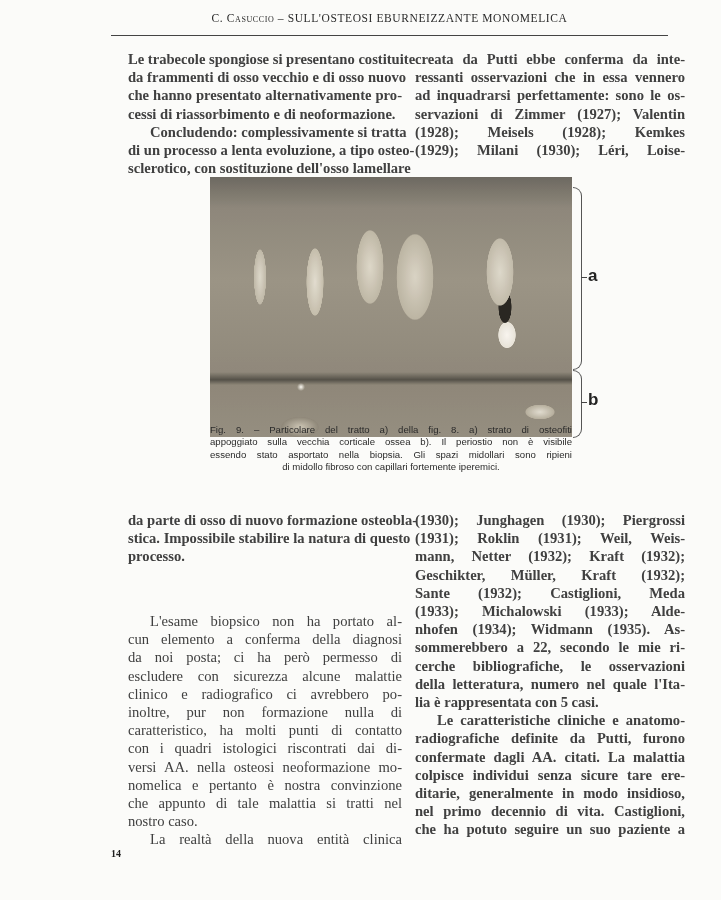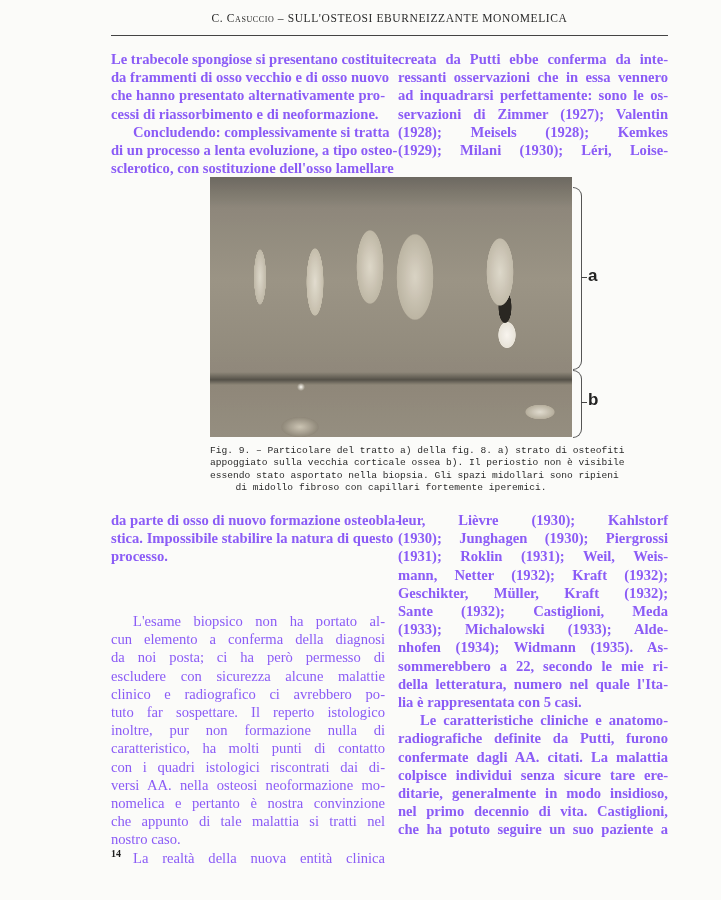--- a/index.html
+++ b/index.html
@@ -13,21 +13,21 @@
     font-family:"Liberation Serif", serif; font-size:11.5px; letter-spacing:0.6px;
     color:#2a2a2a;
   }
   .head-rule {
     position:absolute; left:111px; top:35px; width:557px; height:0;
     border-top:1.2px solid #444;
   }
   .col {
     position:absolute; font-family:"Liberation Serif", serif;
     font-size:14.6px; line-height:18.2px; text-align:justify;
-    font-weight:bold; color:#8b5cf6;
+    font-weight:bold; color:#404040;margin-left:17px;
   }
   .col-left-top { left:111px; top:50px; width:274px; }
   .col-right-top { left:398px; top:50px; width:270px; }
   .col-left-mid { left:111px; top:511px; width:274px; }
   .col-left-bottom { left:111px; top:612px; width:274px; font-weight:normal; }
   .col-right-bottom { left:398px; top:511px; width:270px; }
   .sc { font-variant:small-caps; }
   .line { display:block; text-align:justify; text-align-last:justify; white-space:nowrap; }
   .line.last { text-align-last:left; }
 
@@ -53,22 +53,22 @@
     border-radius:0 10px 10px 0;
   }
   .brace-a { left:573px; top:187px; width:8px; height:181px; }
   .brace-b { left:573px; top:370px; width:8px; height:66px; }
   .brace-tick { position:absolute; height:0; border-top:1.2px solid #444; width:6px; }
   .brace-label {
     position:absolute; font-family:"Liberation Sans", sans-serif; font-size:17px;
     font-weight:bold; color:#222;
   }
   .figure-caption {
-    position:absolute; left:210px; top:445px; width:362px;
-    font-family:Liberation Mono, monospace; font-size:9.6px; line-height:12.4px;
+    position:absolute; left:210px; top:424px; width:362px;
+    font-family:Liberation Sans, sans-serif; font-size:9.6px; line-height:12.4px;
     color:#2a2a2a; text-align:justify;
   }
   .figure-caption .line.center { text-align:right; text-align-last:center; }
   .page-number {
     position:absolute; left:111px; top:848px;
     font-family:"Liberation Serif", serif; font-size:10px; font-weight:bold; color:#1e1e1e;
   }
 </style>
 </head>
 <body>
@@ -117,41 +117,40 @@
   <span class="line">stica. Impossibile stabilire la natura di questo</span>
   <span class="line last">processo.</span>
 </div>
 
 <div class="col col-left-bottom">
   <span class="line" style="padding-left:22px">L'esame biopsico non ha portato al-</span>
   <span class="line">cun elemento a conferma della diagnosi</span>
   <span class="line">da noi posta; ci ha però permesso di</span>
   <span class="line">escludere con sicurezza alcune malattie</span>
   <span class="line">clinico e radiografico ci avrebbero po-</span>
-  <span class="line">tuto far sospettare. Il reperto istologico</span>
   <span class="line">inoltre, pur non formazione nulla di</span>
   <span class="line">caratteristico, ha molti punti di contatto</span>
   <span class="line">con i quadri istologici riscontrati dai di-</span>
   <span class="line">versi AA. nella osteosi neoformazione mo-</span>
   <span class="line">nomelica e pertanto è nostra convinzione</span>
   <span class="line">che appunto di tale malattia si tratti nel</span>
   <span class="line last">nostro caso.</span>
   <span class="line" style="padding-left:22px">La realtà della nuova entità clinica</span>
 </div>
 
 <div class="col col-right-bottom">
-  <span class="line">leur,  Lièvre  (1930);  Kahlstorf</span>
   <span class="line">(1930); Junghagen (1930); Piergrossi</span>
   <span class="line">(1931); Roklin (1931); Weil, Weis-</span>
   <span class="line">mann, Netter (1932); Kraft (1932);</span>
   <span class="line">Geschikter, Müller, Kraft (1932);</span>
   <span class="line">Sante  (1932);  Castiglioni,  Meda</span>
   <span class="line">(1933); Michalowski (1933); Alde-</span>
   <span class="line">nhofen (1934); Widmann (1935). As-</span>
   <span class="line">sommerebbero a 22, secondo le mie ri-</span>
+  <span class="line">cerche bibliografiche, le osservazioni</span>
   <span class="line">della letteratura, numero nel quale l'Ita-</span>
   <span class="line last">lia è rappresentata con 5 casi.</span>
   <span class="line" style="padding-left:22px">Le caratteristiche cliniche e anatomo-</span>
   <span class="line">radiografiche definite da Putti, furono</span>
   <span class="line">confermate dagli AA. citati. La malattia</span>
   <span class="line">colpisce individui senza sicure tare ere-</span>
   <span class="line">ditarie, generalmente in modo insidioso,</span>
   <span class="line">nel primo decennio di vita. Castiglioni,</span>
   <span class="line">che ha potuto seguire un suo paziente a</span>
 </div>

